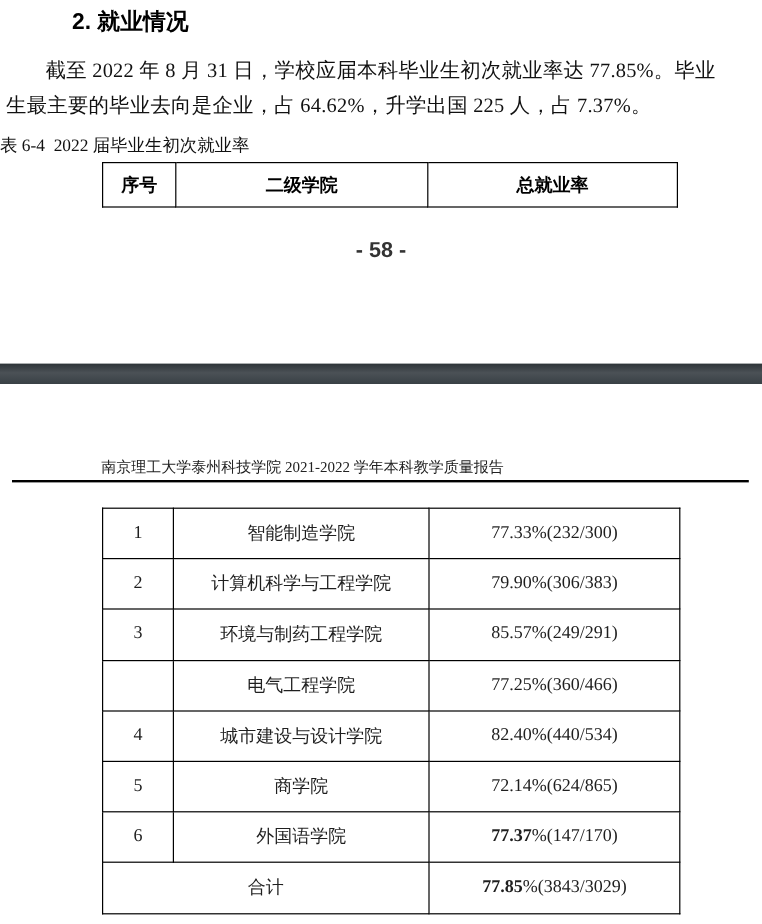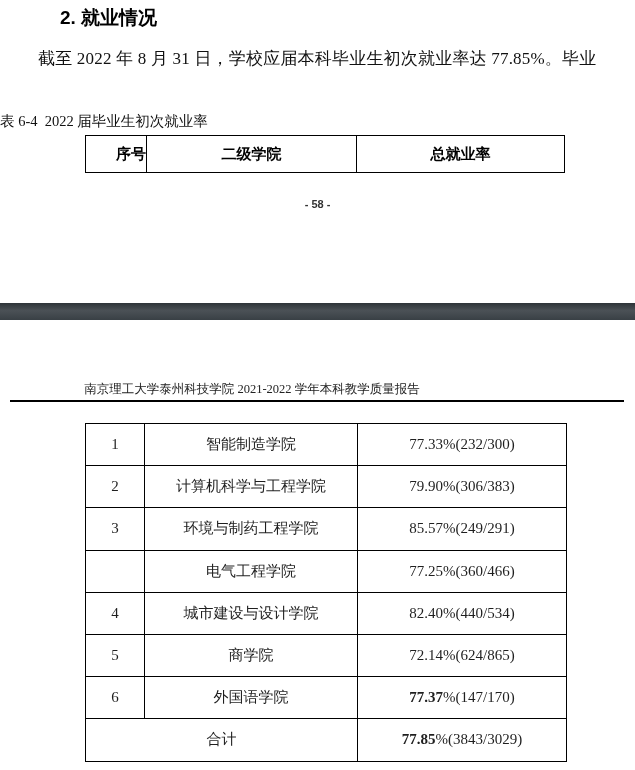--- a/index.html
+++ b/index.html
@@ -28,26 +28,26 @@
 
   table.doc-table { border-collapse:collapse; table-layout:fixed; }
   table.doc-table td, table.doc-table th { border:1.5px solid #000; padding:0; text-align:center; vertical-align:middle; }
 
   .t1 { left:85px; top:135px; width:476px; }
   .t1 th {
     height:36px;
     font-family:"Liberation Sans","DejaVu Sans",sans-serif;
     font-weight:700; font-size:15px; color:#000;
   }
-  .t1 .w-seq { width:60px;text-align:right; } .t1 .w-col { width:209px; } .t1 .w-rate { width:207px; }
+  .t1 .w-seq { width:60px; } .t1 .w-col { width:209px; } .t1 .w-rate { width:207px; }
 
   .page-number {
     left:0; top:198px; width:635px; text-align:center;
     font-family:"Liberation Sans","DejaVu Sans",sans-serif;
-    font-weight:700; font-size:11px; color:#333;
+    font-weight:700; font-size:18px; color:#333;
   }
 
   
   .page-divider {
     left:0; top:303px; width:635px; height:17px;
     background:linear-gradient(180deg,#2e3438 0%,#4b5156 45%,#394045 100%);
   }
 
   
   .running-header {
@@ -62,20 +62,21 @@
   .t2 .rate-bold { font-weight:700; }
 </style>
 </head>
 <body>
 
 <div class="stage">
 
   <div class="abs sec-heading">2. 就业情况</div>
 
   <div class="abs para-line para-line-1">截至 2022 年 8 月 31 日，学校应届本科毕业生初次就业率达 77.85%。毕业</div>
+  <div class="abs para-line para-line-2">生最主要的毕业去向是企业，占 64.62%，升学出国 225 人，占 7.37%。</div>
 
   <div class="abs tbl-caption">表 6-4  2022 届毕业生初次就业率</div>
 
   <table class="abs doc-table t1">
     <tbody>
         <tr>
       <th class="w-seq">序号</th>
       <th class="w-col">二级学院</th>
       <th class="w-rate">总就业率</th>
     </tr>

